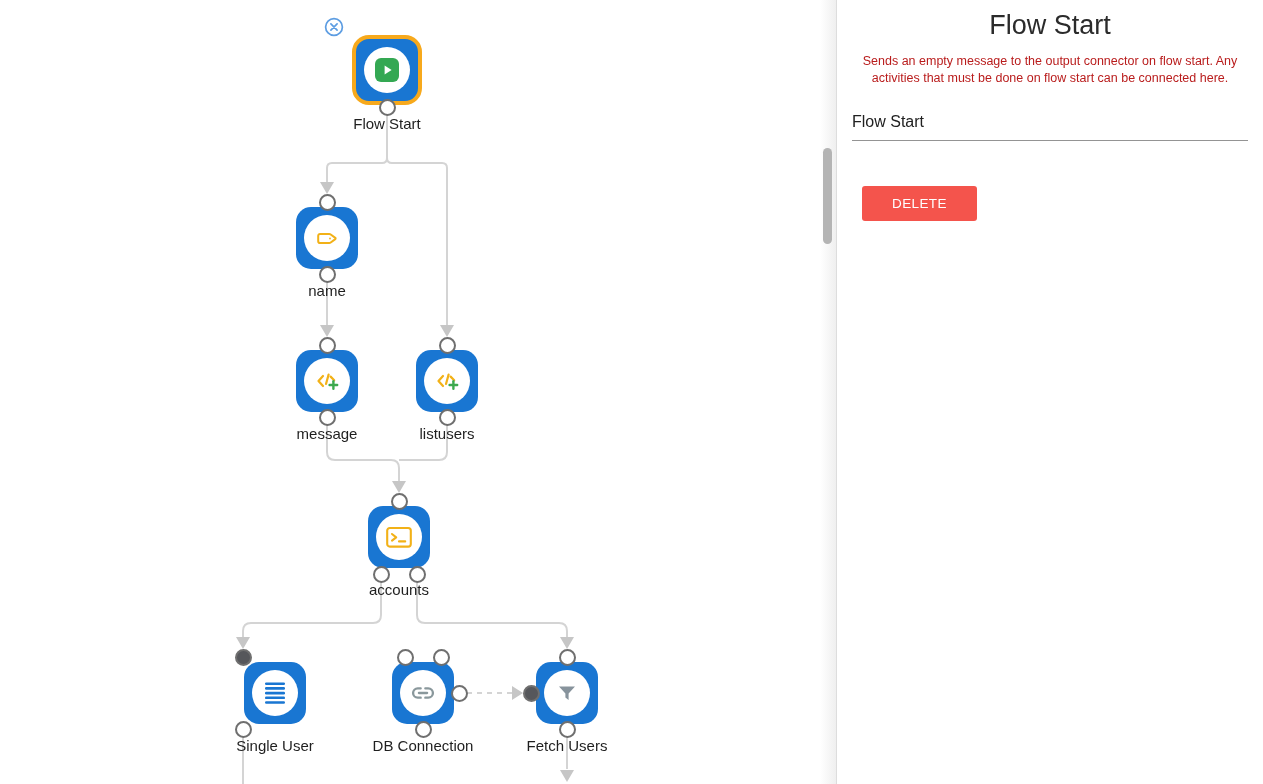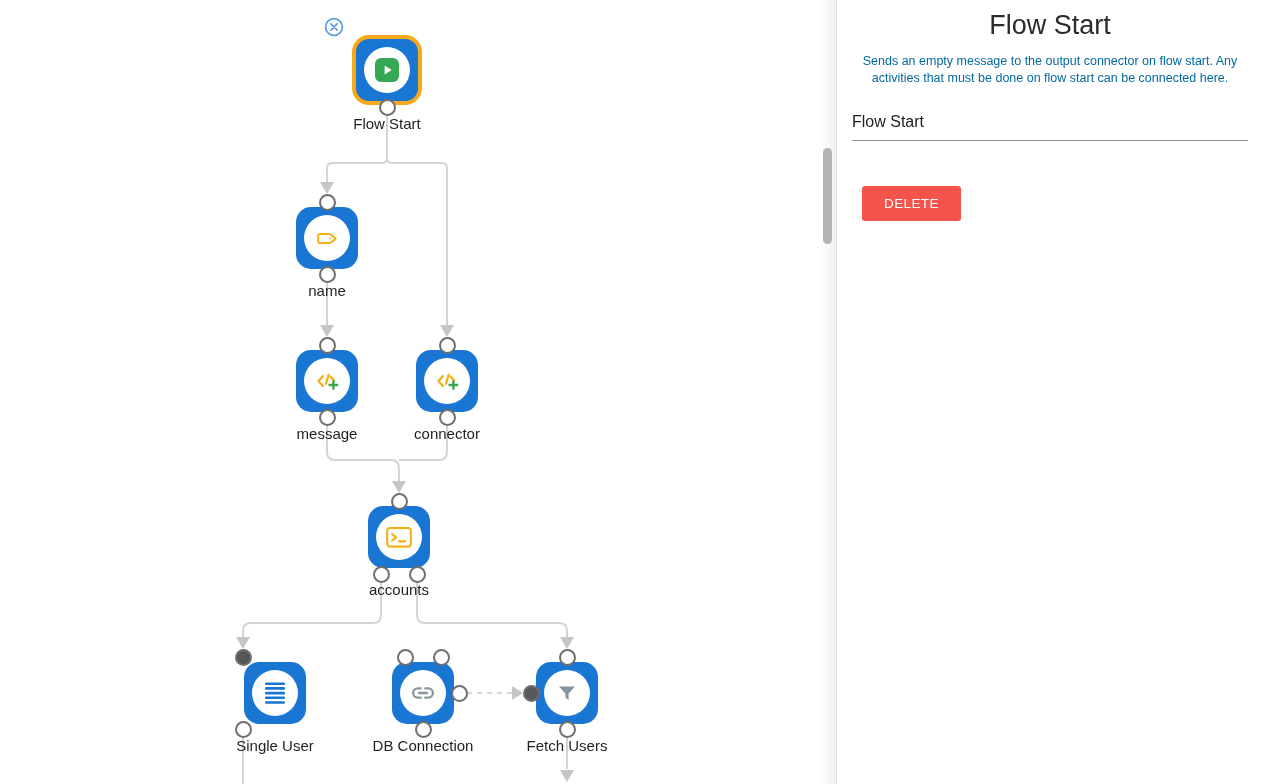--- a/index.html
+++ b/index.html
@@ -34,29 +34,29 @@
   
   .scroll-strip { position: relative; width: 17px; flex: none; height: 784px;
                   background: linear-gradient(to right, #ffffff, #efefef);
                   border-right: 1px solid #ddd; }
   .scroll-thumb { position: absolute; left: 3px; top: 148px; width: 9px; height: 96px;
                   border-radius: 5px; background: #b4b4b4; }
 
   
   .panel { flex: 1; background: #fff; padding: 8px 15px 0 15px; }
   .panel-title { font-size: 27px; font-weight: 400; color: #2b2b2b; text-align: center; margin-top: 2px; }
-  .panel-desc { font-size: 12.5px; line-height: 17px; color: #0369a1; text-align: center;
+  .panel-desc { font-size: 12.5px; line-height: 17px; color: #b91c1c; text-align: center;
                 max-width: 392px; margin: 12px auto 0 auto; }
   .field { margin-top: 24px; }
   .field-caption { display: block; font-size: 12px; color: #9e9e9e; margin-bottom: 5px; }
   .field-input { display: block; width: 100%; border: none; border-bottom: 1px solid #949494;
                  font-family: "Liberation Sans", sans-serif; font-size: 16px; color: #212121;
                  padding: 2px 0 9px 0; outline: none; background: transparent; }
   .delete-btn { margin: 45px 0 0 10px; background: #f4544c; color: #fff; border: none;
-                border-radius: 3px; padding: 10px 22px; font-family: "Liberation Sans", sans-serif;
+                border-radius: 3px; padding: 10px 30px; font-family: "Liberation Sans", sans-serif;
                 font-size: 13.5px; letter-spacing: 0.4px; cursor: pointer; }
 </style>
 </head>
 <body>
 
 <div class="app">
 
   <div class="canvas">
 
     <svg class="edges">
@@ -149,21 +149,21 @@
               <path d="M15.6 7.6 L13 17"></path>
               <path d="M17.6 9.6 L21.2 13.2"></path>
             </g>
             <g fill="none" stroke="#3DA94E" stroke-width="2.4" stroke-linecap="round">
               <path d="M20.4 14.2 V21.8"></path>
               <path d="M16.6 18 H24.2"></path>
             </g>
           </svg>
         </div>
       </div>
-      <div class="node-label">connector</div>
+      <div class="node-label">listusers</div>
     </div>
 
     <div class="node-group" style="left:368px; top:506px;text-decoration:underline;">
       <div class="node">
         <div class="icon-circle">
           <svg width="28" height="25" viewBox="0 0 28 25">
             <rect x="2.2" y="3" width="23.6" height="18.6" rx="2.6" fill="none" stroke="#F2B117" stroke-width="2.1"></rect>
             <path d="M7 9 l4.2 3.3 L7 15.6" fill="none" stroke="#F2B117" stroke-width="2.1" stroke-linecap="round" stroke-linejoin="round"></path>
             <path d="M14 16.4 h6.2" stroke="#F2B117" stroke-width="2.1" stroke-linecap="round"></path>
           </svg>

